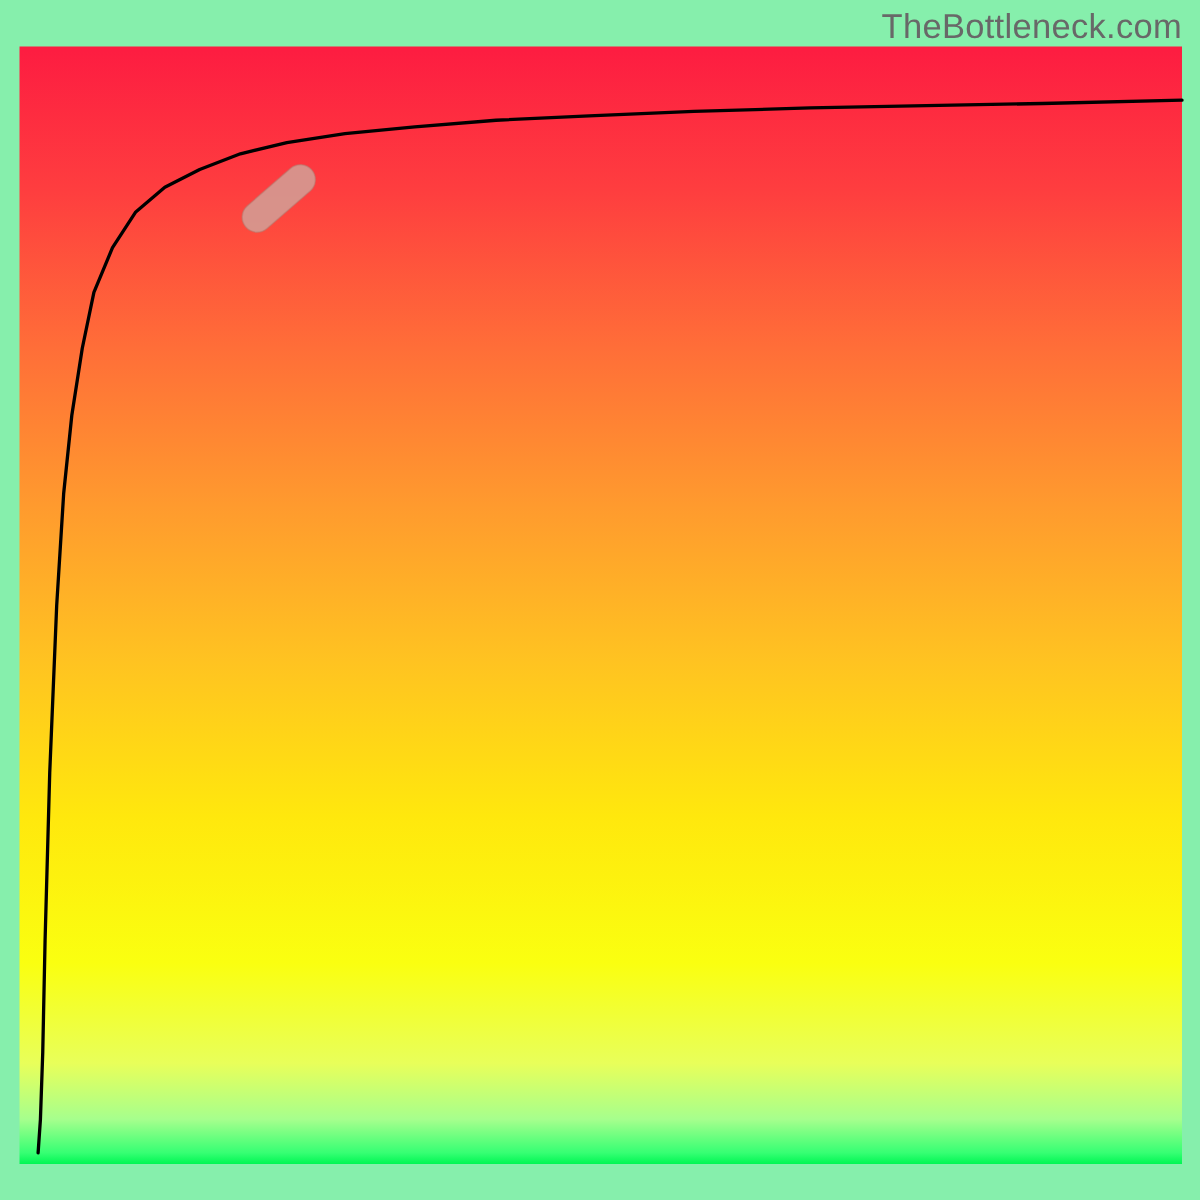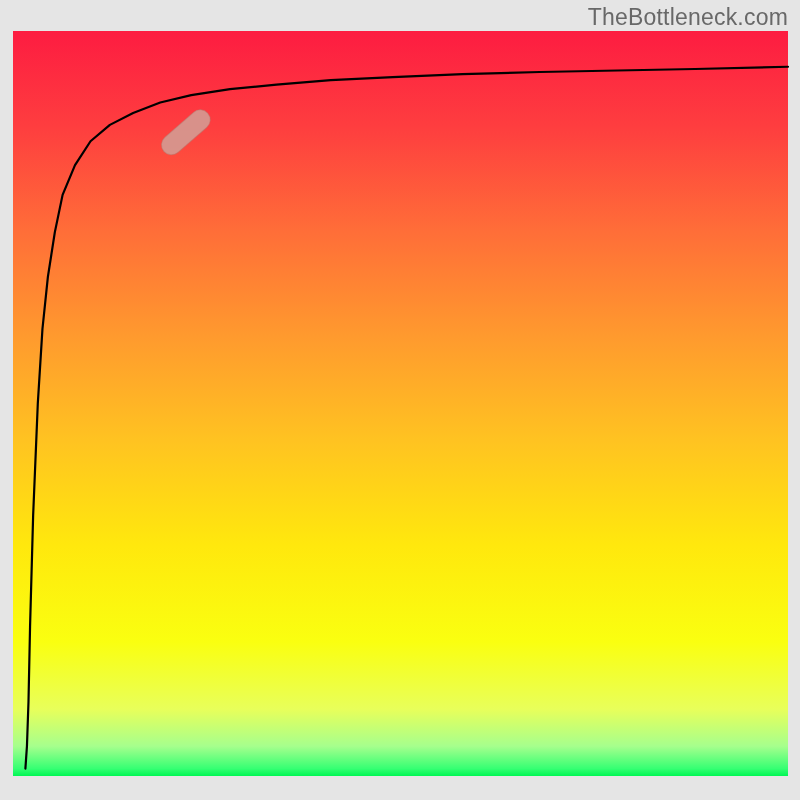--- a/index.html
+++ b/index.html
@@ -7,21 +7,21 @@
     padding: 0;
     width: 800px;
     height: 800px;
     overflow: hidden;
     background: #000;
   }
   .stage {
     position: relative;
     width: 800px;
     height: 800px;
-    background: #e5e5e5;
+    background: #86efac;
   }
   .plot-bg {
     position: absolute;
     left: 13px;
     top: 31px;
     width: 775px;
     height: 745px;
     background: linear-gradient(to bottom,
       #fd1c41 0%,
       #fe3e3f 13%,

